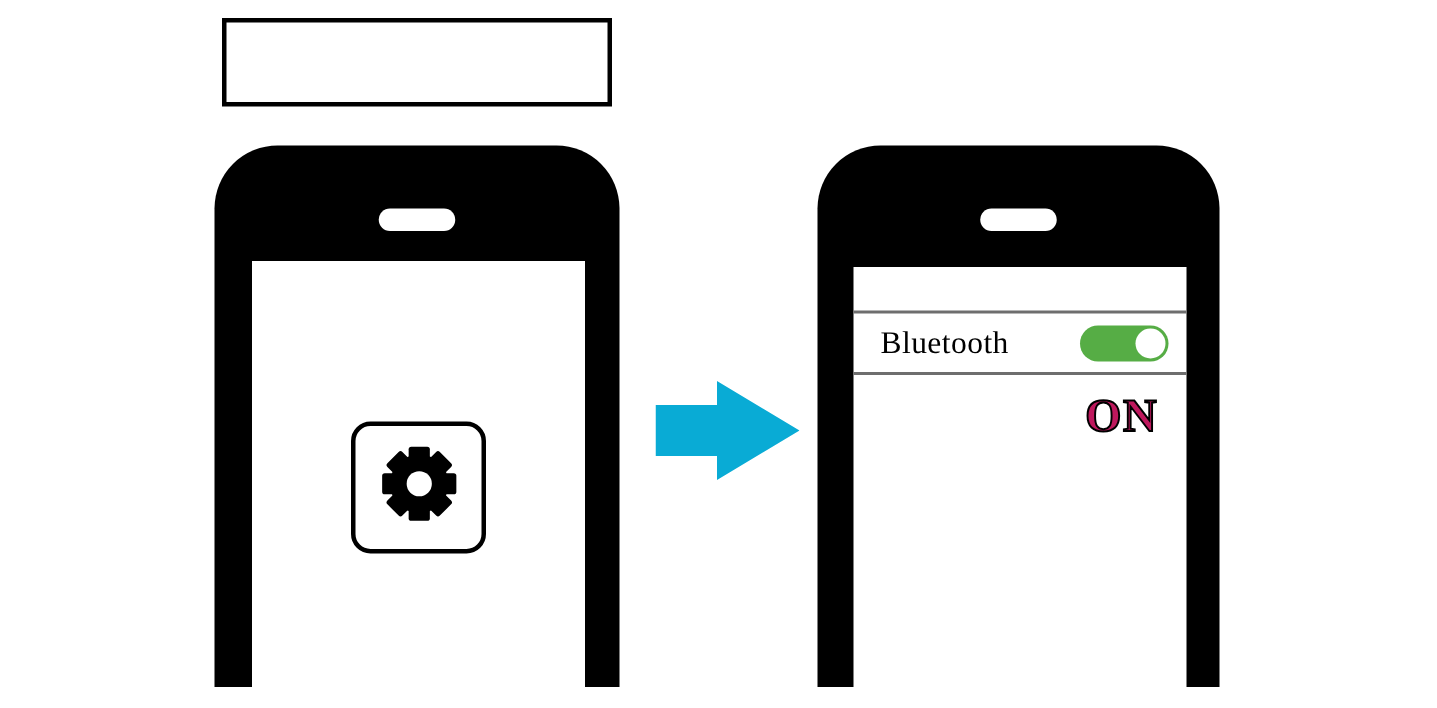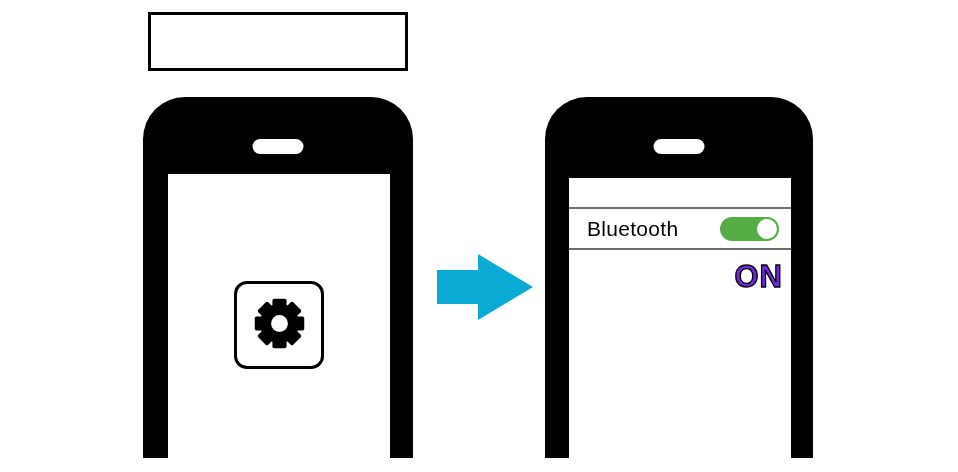--- a/index.html
+++ b/index.html
@@ -6,21 +6,21 @@
     margin: 0;
     padding: 0;
     background: #ffffff;
   }
   .stage {
     position: relative;
     width: 958px;
     height: 472px;
     background: #ffffff;
     overflow: hidden;
-    font-family: Liberation Sans, sans-serif;
+    font-family: Liberation Serif, serif;
   }
 
   
   .caption-box {
     position: absolute;
     left: 148px;
     top: 12px;
     width: 254px;
     height: 53px;
     background: #ffffff;
@@ -113,25 +113,25 @@
     position: absolute;
     top: 2px;
     right: 2px;
     width: 20px;
     height: 20px;
     border-radius: 50%;
     background: #ffffff;
   }
   .on-text {
     margin-top: 11px;
-    padding-right: 8px;
+    padding-right: 19px;
     text-align: right;
     font-size: 31px;
     font-weight: 700;
-    color: #6d28d9;
+    color: #be185d;
     -webkit-text-stroke: 1.3px #000000;
     letter-spacing: 1px;
     line-height: 1;
   }
 </style>
 </head>
 <body>
 
 <div class="stage">
 

